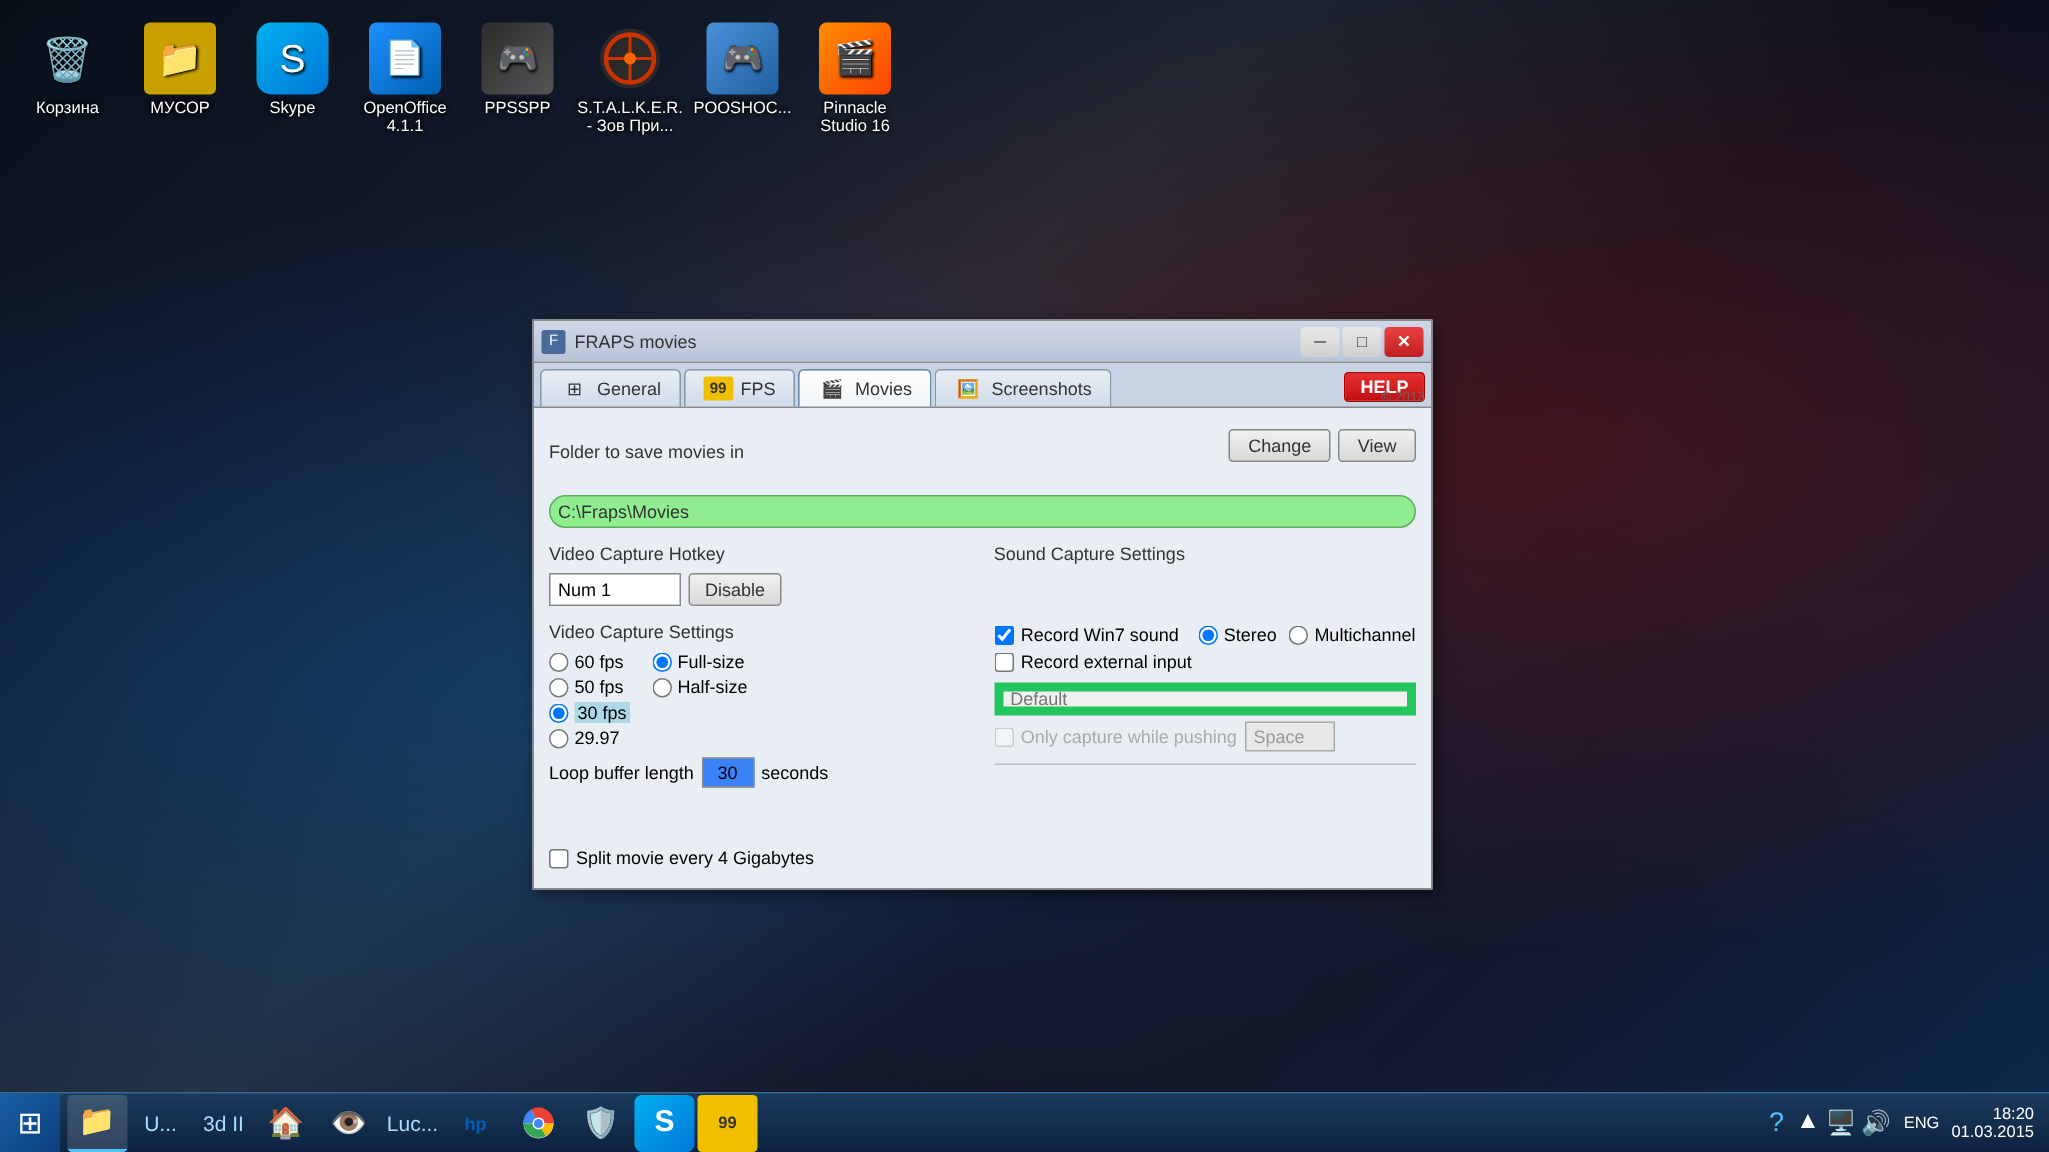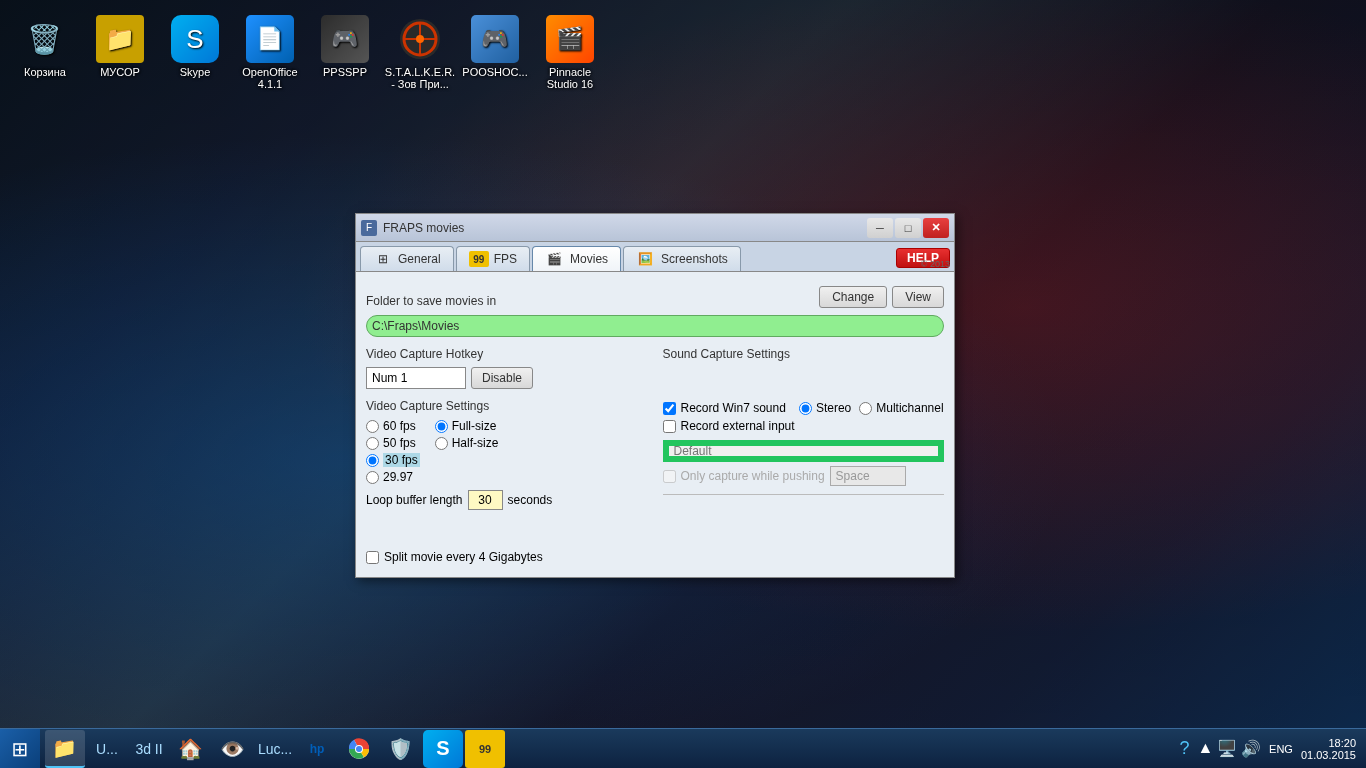--- a/index.html
+++ b/index.html
@@ -325,21 +325,21 @@
     }
 
     .hotkey-row {
       display: flex;
       align-items: center;
       gap: 5px;
       margin-bottom: 10px;
     }
 
     .hotkey-input {
-      width: 100px;
+      width: 88px;
       height: 22px;
       border: 1px solid #888;
       padding: 0 5px;
       font-size: 12px;
       background: white;
     }
 
     .btn-disable {
       height: 22px;
       padding: 0 10px;
@@ -379,21 +379,21 @@
       gap: 5px;
       margin-bottom: 6px;
     }
 
     .loop-input {
       width: 35px;
       height: 20px;
       border: 1px solid #888;
       padding: 2px 3px;
       font-size: 12px;
-      background: #fef9c3;
+      background: #3b82f6;
       text-align: center;
     }
 
     .checkbox-item {
       display: flex;
       align-items: center;
       gap: 5px;
       font-size: 12px;
       margin-bottom: 3px;
       margin-top: 40px;
@@ -412,21 +412,21 @@
     }
 
     .push-row {
       display: flex;
       align-items: center;
       gap: 5px;
       margin-top: 3px;
     }
 
     .push-input {
-      width: 76px;
+      width: 60px;
       height: 20px;
       border: 1px solid #aaa;
       background: #f0f0f0;
       padding: 2px 5px;
       font-size: 12px;
       color: #666;
     }
 
     .disabled-label {
       color: #aaa;
@@ -524,21 +524,21 @@
   </div>
 
   <div class="window-content">
 
     <div class="folder-section">
       <div class="folder-row">
         <span class="folder-label" style="flex:1;">Folder to save movies in</span>
         <button class="btn-standard">Change</button>
         <button class="btn-standard">View</button>
       </div>
-      <input type="text" class="folder-path" style="width: 100%; margin-top: 3px; border-radius: 11px;" value="C:\Fraps\Movies">
+      <input type="text" class="folder-path" style="width: 100%; margin-top: 18px; border-radius: 11px;" value="C:\Fraps\Movies">
     </div>
 
     <div class="two-column">
 
       <div class="left-col">
 
         <div class="section-label">Video Capture Hotkey</div>
         <div class="hotkey-row">
           <input type="text" class="hotkey-input" value="Num 1" style="">
           <button class="btn-disable">Disable</button>

